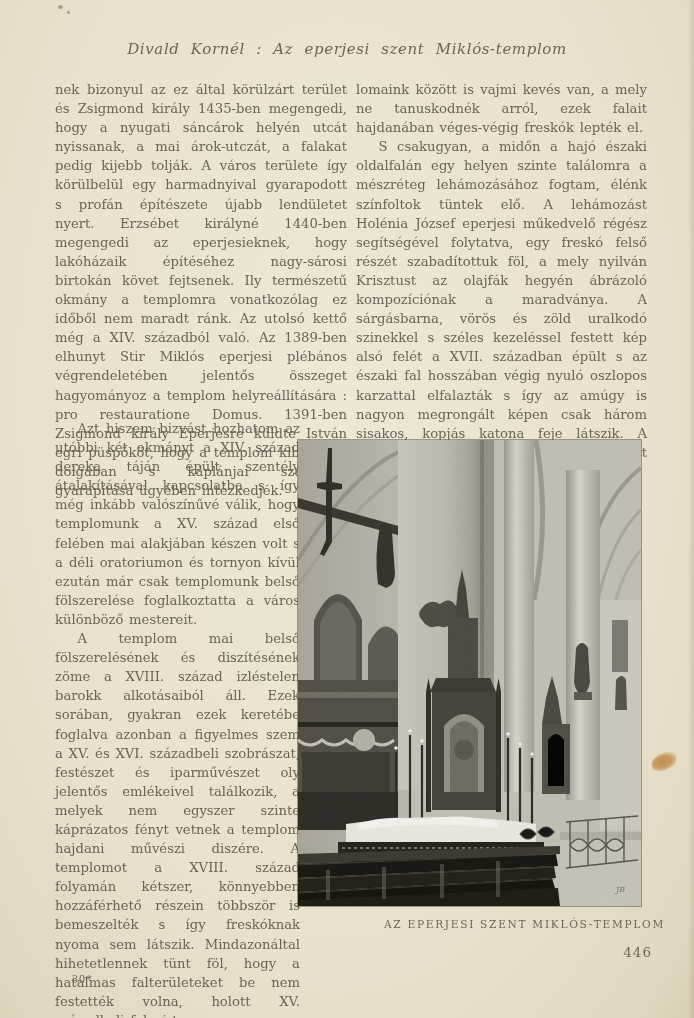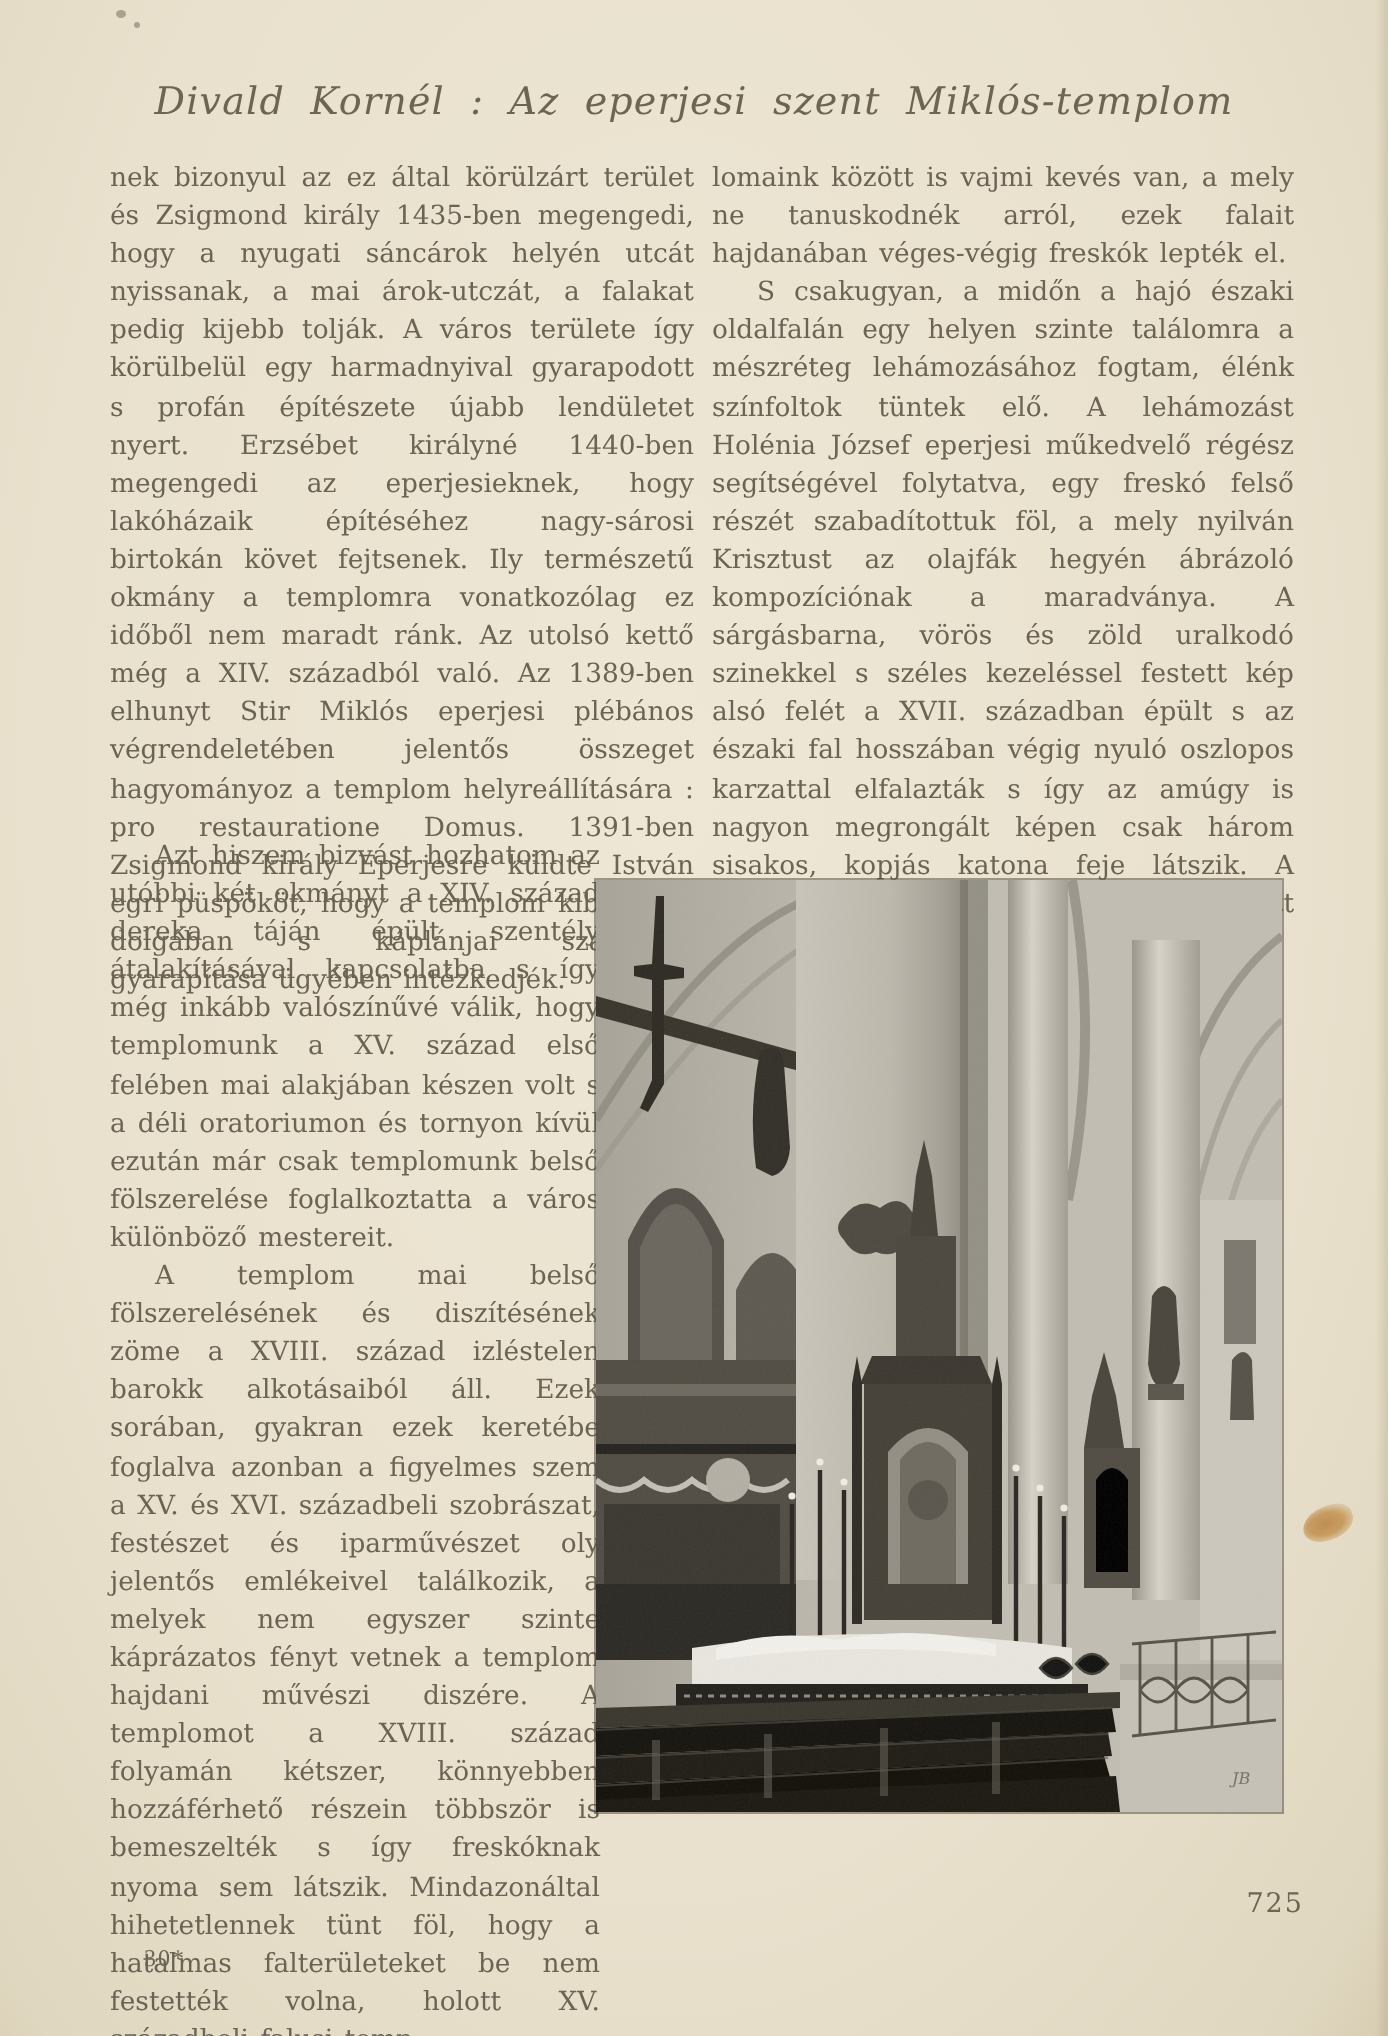--- a/index.html
+++ b/index.html
@@ -14,21 +14,21 @@
     color:#6b6455;
   }
   .page::after{
     content:"";position:absolute;top:0;right:0;width:6px;height:100%;
     background:linear-gradient(to left, rgba(120,105,75,.18), rgba(120,105,75,0));
     pointer-events:none;
   }
   .running-head{
     position:absolute;left:0;top:40px;width:100%;
     text-align:center;
-    font-style:italic;font-size:19px;letter-spacing:.6px;word-spacing:6px;
+    font-style:italic;font-size:15px;letter-spacing:.6px;word-spacing:6px;
     color:#6e6452;
   }
   .col{position:absolute;font-size:13.2px;line-height:19.1px;text-align:justify;word-spacing:1.5px;}
   .col p{margin:0;}
   .col p.ind{text-indent:1.7em;}
   .col-left-wide{left:55px;top:80px;width:292px;height:340px;}
   .col-left-narrow{left:55px;top:419px;width:245px;height:525px;}
   .col-right{left:356px;top:80px;width:291px;height:345px;}
   .figure{
     position:absolute;left:298px;top:440px;width:343px;height:466px;
@@ -228,20 +228,21 @@
           <rect x="198" y="421" width="4" height="36"></rect>
       </g>
 
       <text x="318" y="452" font-size="8" font-family="DejaVu Serif, serif" fill="#4c483f" opacity=".65" font-style="italic">JB</text>
 
       <rect x="0" y="0" width="343" height="466" filter="url(#grain)" opacity=".14"></rect>
     </svg>
   </div>
 
   <div class="caption">
+    <div>AZ EPERJESI SZENT MIKLÓS-TEMPLOM</div>
   </div>
 
   <div class="sig-mark">30*</div>
-  <div class="folio">725</div>
+  <div class="folio">446</div>
 
   <div class="foxing"></div>
 
 </div>
 
 </body></html>

